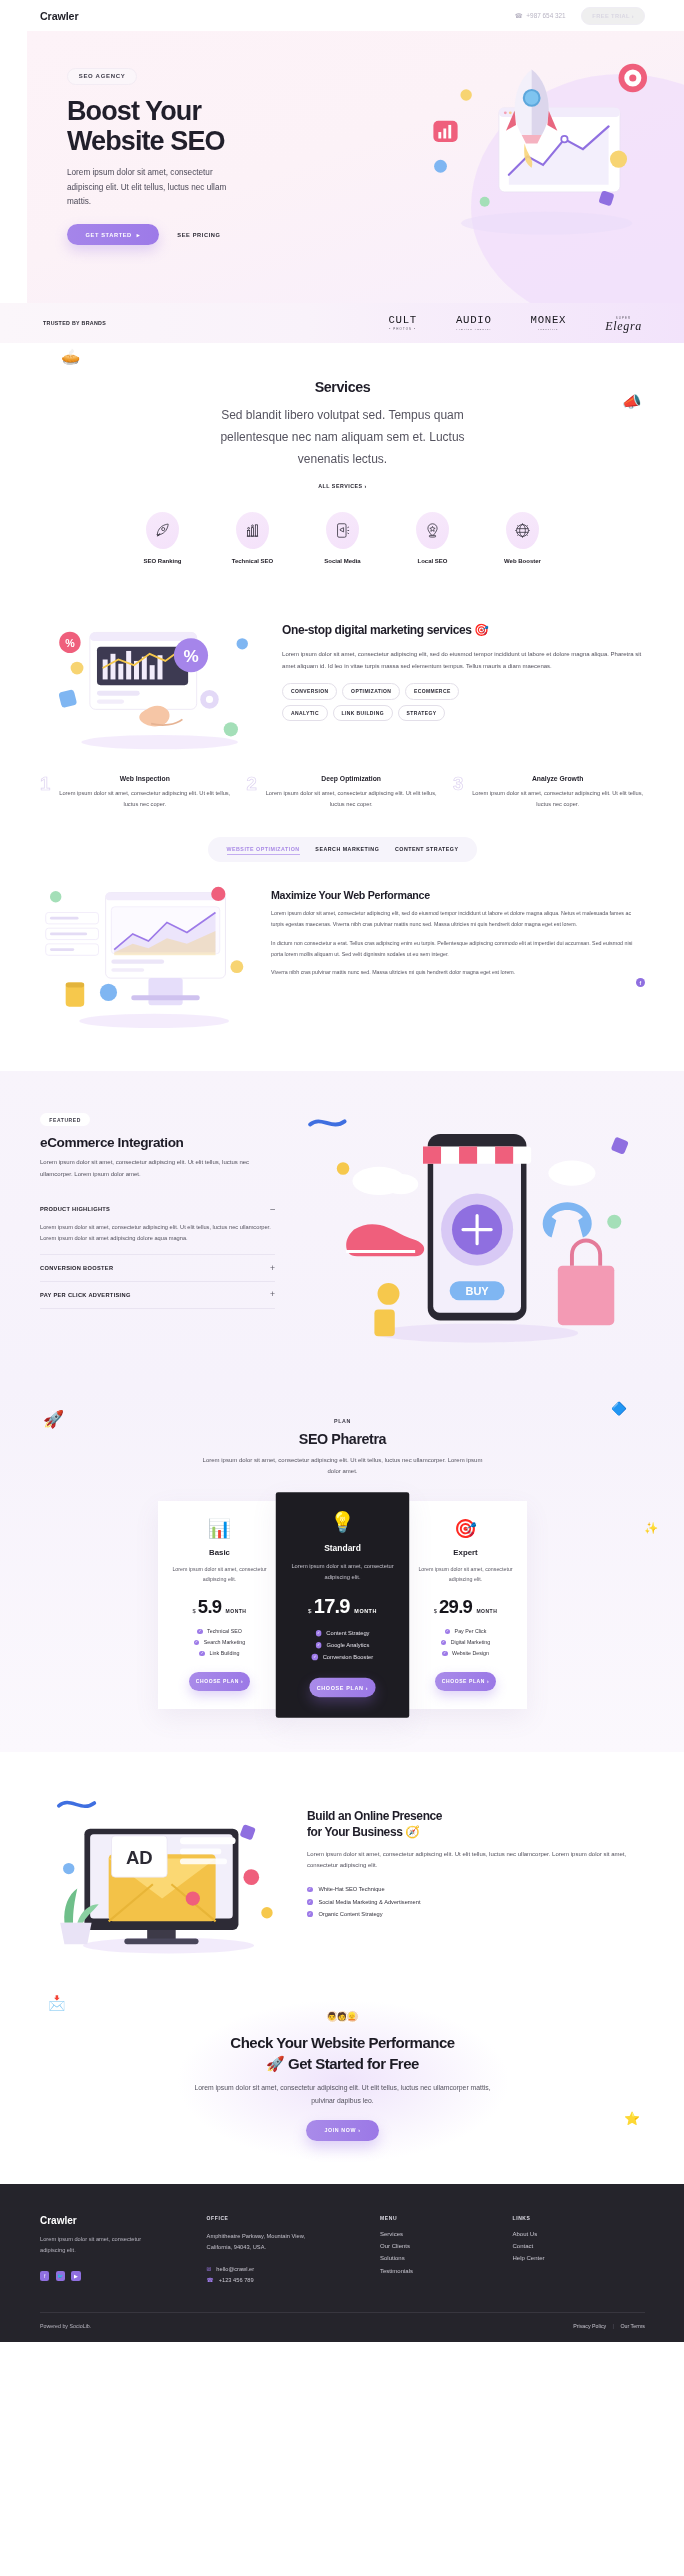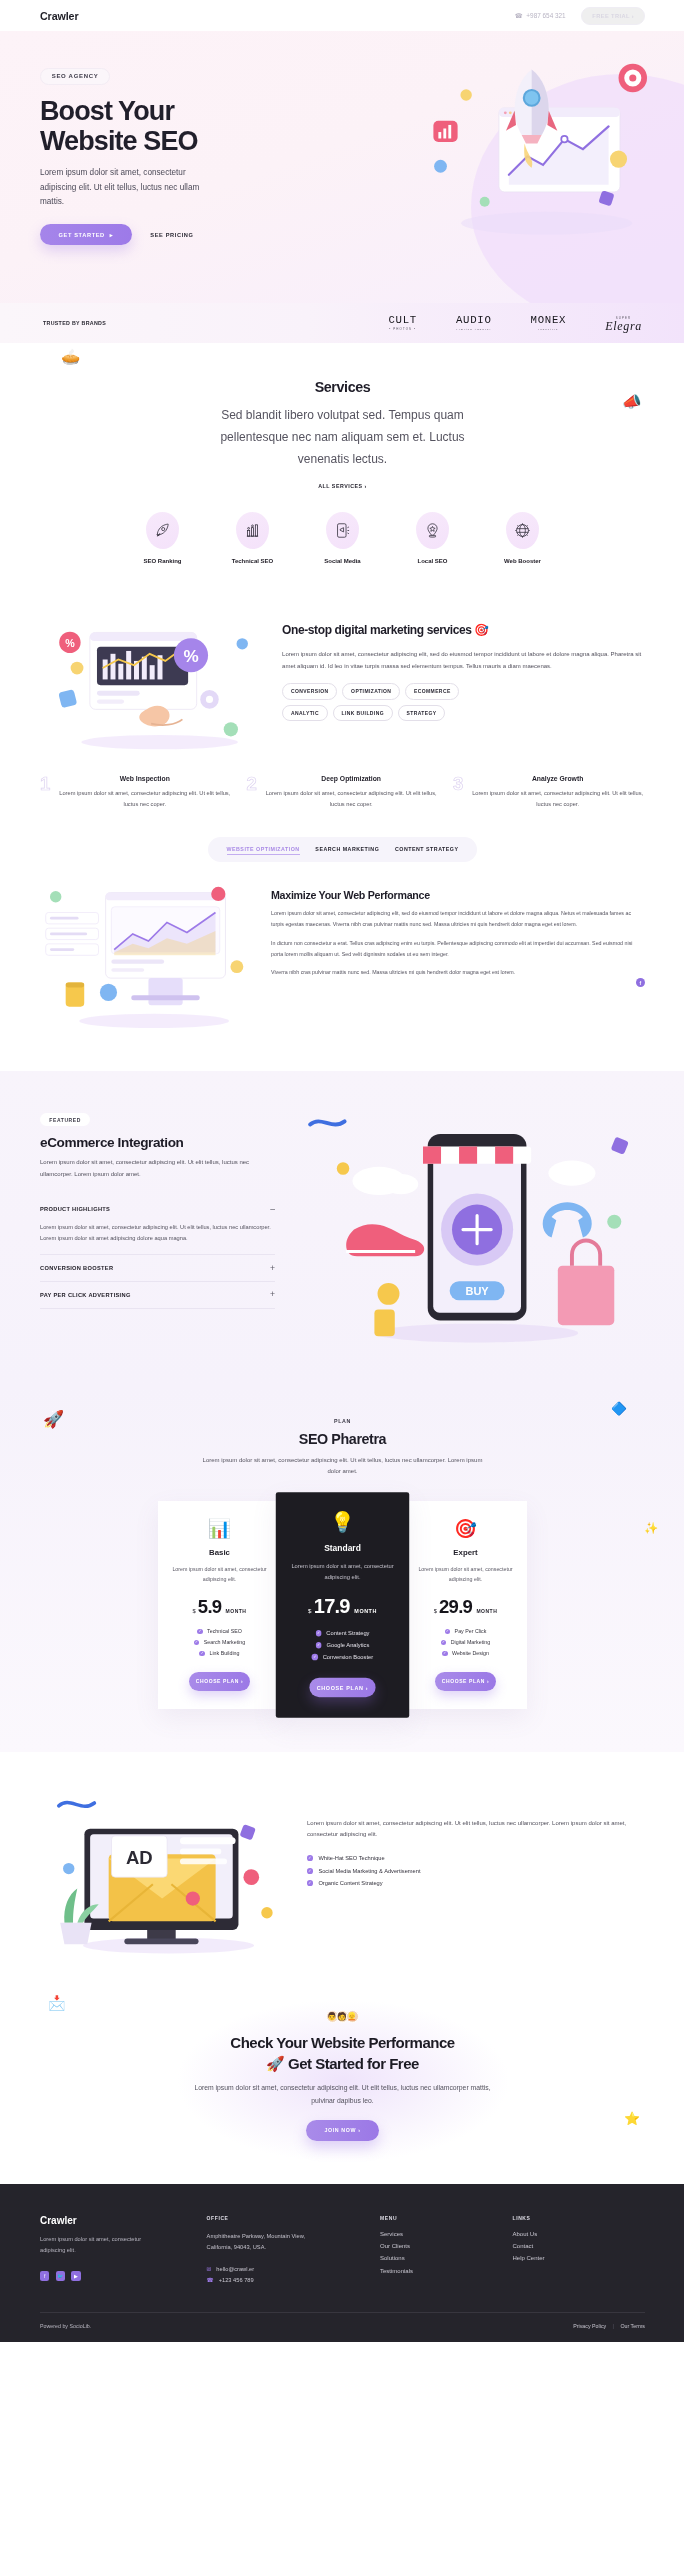--- a/index.html
+++ b/index.html
@@ -22,21 +22,21 @@
   .nav-phone { font-size:6.4px; color:#b9b5c4; display:flex; align-items:center; gap:3.6px; }
   .nav-phone .ic { font-size:6.4px; }
   .nav-trial {
     font-size:5.7px; font-weight:700; letter-spacing:0.4px; color:#d9d6e2;
     border:0.7px solid #efedf4; border-radius:28.5px; padding:5px 10px;
   }
 
   
   .hero {
     position:relative; background:linear-gradient(160deg,#fdf3f8 0%,#fcf2f7 45%,#f7eefc 100%);
-    padding:37px 40px 0 40px; height:272px; overflow:hidden;
+    padding:37px 40px 0 40px; height:272px; overflow:hidden;margin-left:27px;
   }
   .hero:after{
     content:""; position:absolute; right:-86px; top:43px; width:300px; height:257px;
     background:#f0ddfb; border-radius:50% 50% 46% 54% / 52% 46% 54% 48%; opacity:.75; z-index:0;
   }
   .hero-inner { position:relative; z-index:3; }
   .pill {
     display:inline-block; background:#fbf6fa; border:0.7px solid #f3ecf4;
     border-radius:28.5px; padding:4.3px 10.7px; font-size:6px; letter-spacing:0.7px;
     font-weight:600; color:#3d3a48;
@@ -677,20 +677,24 @@
       <path d="M28 182h44l-6 30H34Z" fill="#e9e3f6"></path>
 
       <circle cx="296" cy="118" r="11" fill="#ef5f7c"></circle>
       <circle cx="40" cy="106" r="8" fill="#7fb6f2"></circle>
       <circle cx="318" cy="168" r="8" fill="#f6c84c"></circle>
       <circle cx="214" cy="148" r="10" fill="#ef5f7c"></circle>
       <rect x="282" y="46" width="18" height="18" rx="4" fill="#8f6fe0" transform="rotate(20 291 55)"></rect>
     </svg>
 
     <div class="pres-txt">
+      <div class="h2">
+        <span>Build an Online Presence</span><br>
+        <span>for Your Business 🧭</span>
+      </div>
       <div class="pres-p">Lorem ipsum dolor sit amet, consectetur adipiscing elit. Ut elit tellus, luctus nec ullamcorper. Lorem ipsum dolor sit amet, consectetur adipiscing elit.</div>
       <div class="pres-list">
         <div class="pres-row">
             <span class="chk">✓</span>
             <span>White-Hat SEO Technique</span>
           </div>
         <div class="pres-row">
             <span class="chk">✓</span>
             <span>Social Media Marketing &amp; Advertisement</span>
           </div>

